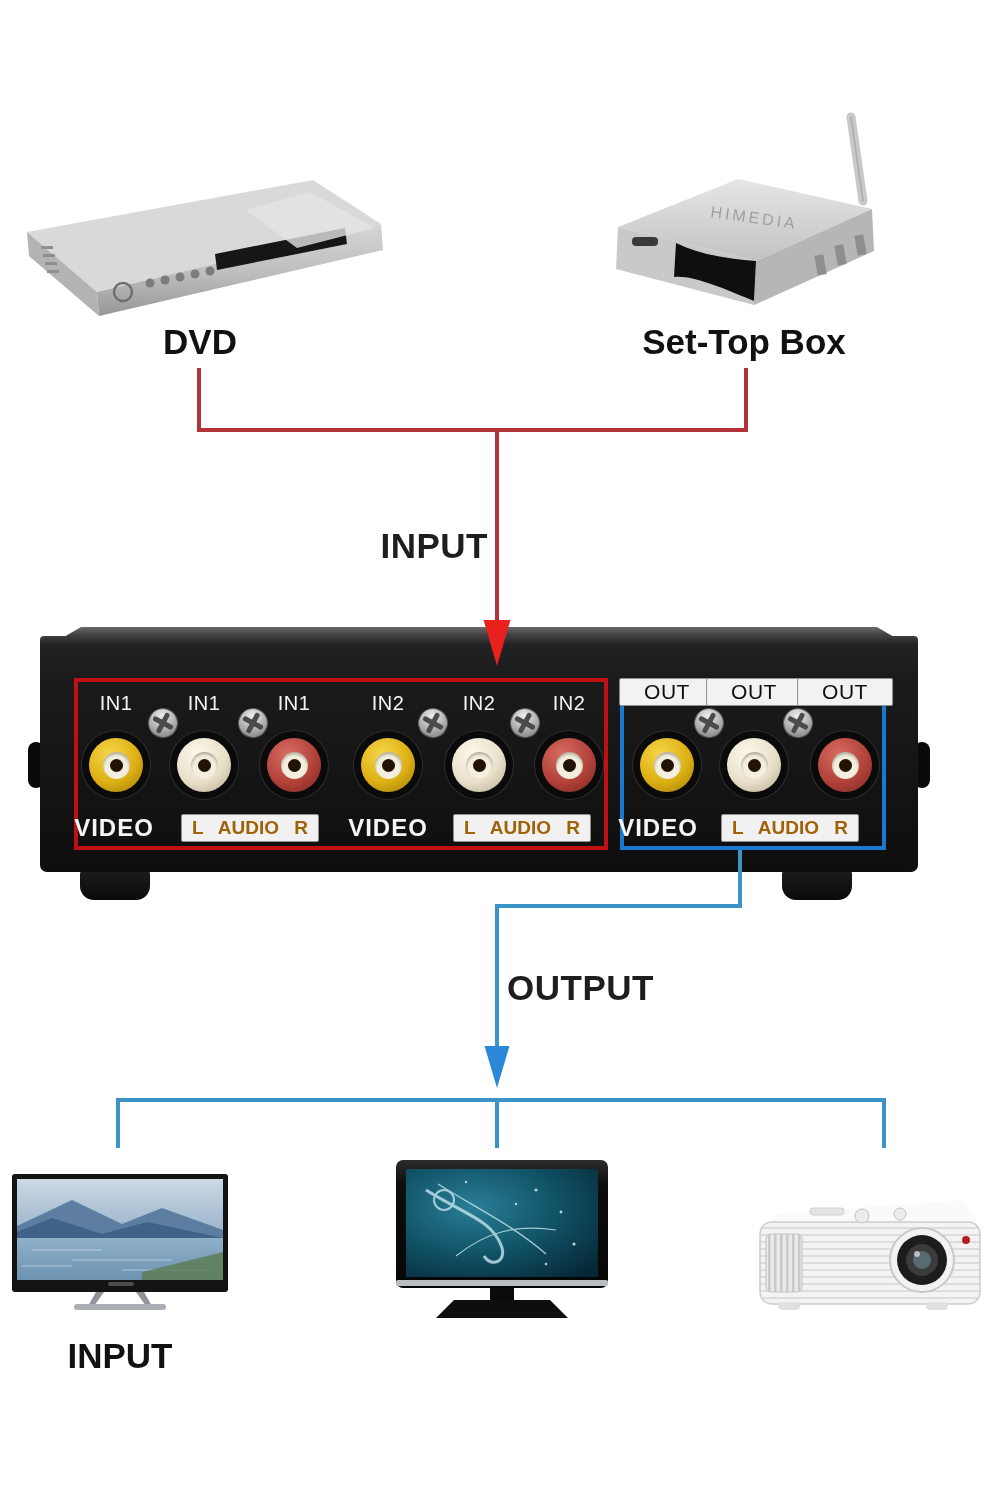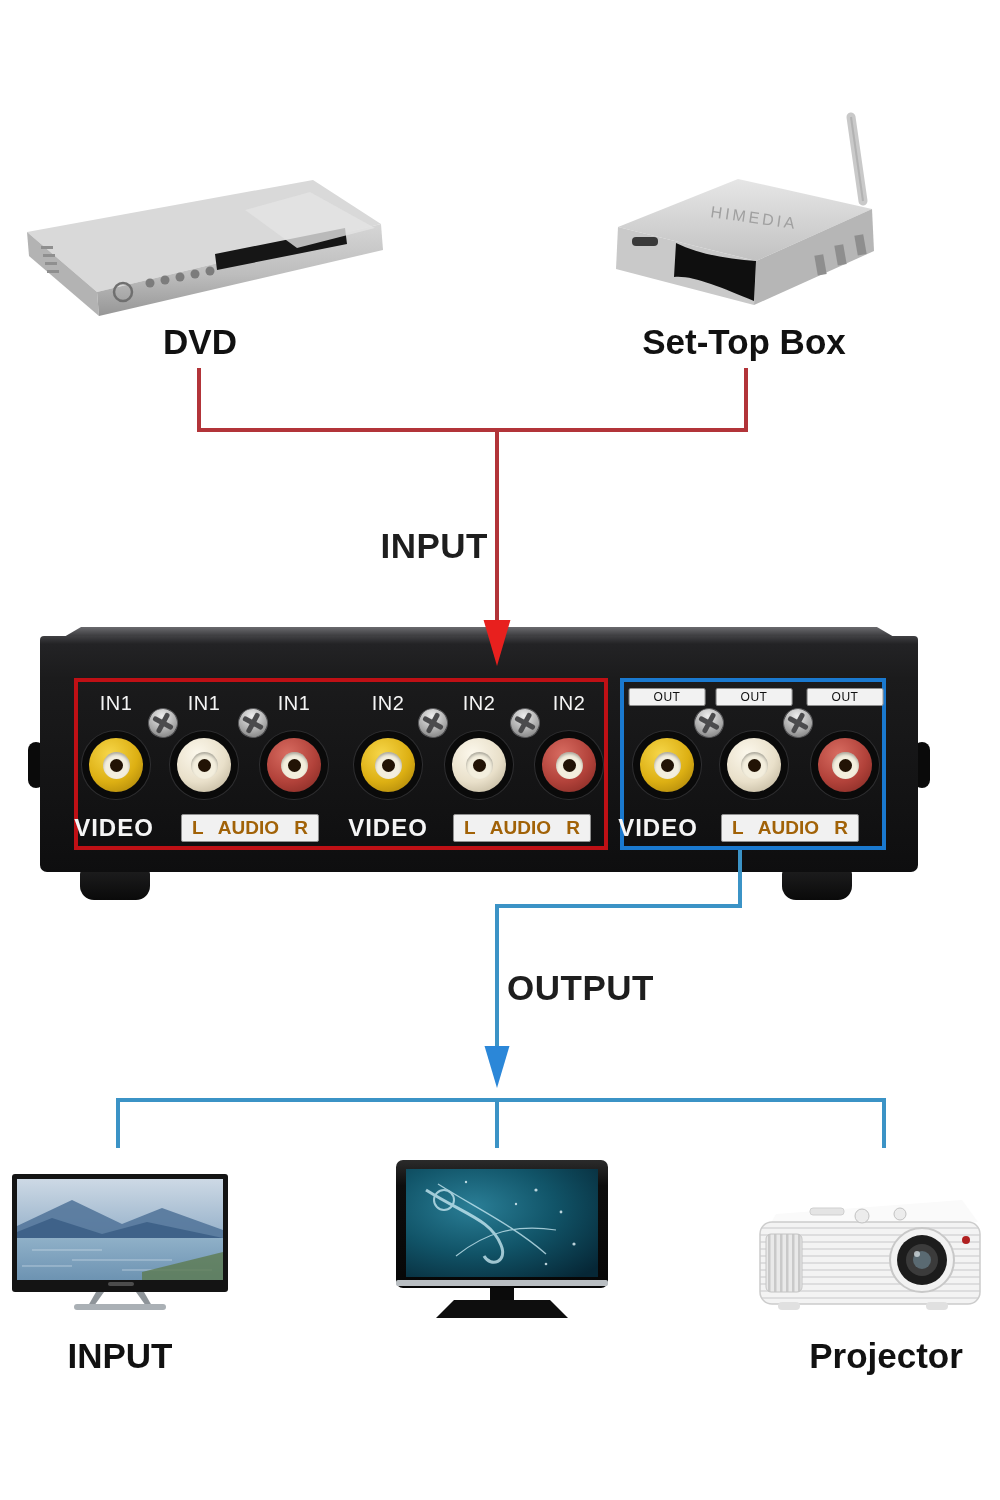--- a/index.html
+++ b/index.html
@@ -28,21 +28,21 @@
   .side-knob{position:absolute;width:16px;height:46px;background:#0a0a0a;border-radius:8px;z-index:1;}
 
   .zone{position:absolute;top:42px;height:172px;border-style:solid;border-width:4px;box-sizing:border-box;}
   .zone.red{left:34px;width:534px;border-color:var(--rect-red);}
   .zone.blue{left:580px;width:266px;border-color:var(--rect-blue);}
 
   .jack-col{position:absolute;top:0;width:90px;height:236px;transform:translateX(-50%);}
   .port-label{position:absolute;top:56px;left:50%;transform:translateX(-50%);
               color:#f4f4f4;font-size:20px;font-weight:400;letter-spacing:.5px;white-space:nowrap;}
   .port-label.tag{color:#101010;background:#f2f2f2;border:1px solid #8f8f8f;border-radius:2px;
-                  font-size:12px;padding:1px 24px;top:52px;}
+                  font-size:21px;padding:1px 24px;top:42px;}
   .jack{position:absolute;top:102px;left:50%;transform:translateX(-50%);
         width:54px;height:54px;border-radius:50%;
         box-shadow:0 0 0 7px #0a0a0a,0 0 0 8px #2e2e30;
         display:flex;align-items:center;justify-content:center;}
   .jack.yellow{background:radial-gradient(circle at 38% 30%,#f6d649,var(--jack-yellow) 55%,#a07a08);}
   .jack.white{background:radial-gradient(circle at 38% 30%,#fcf8ec,var(--jack-white) 55%,#b4a98f);}
   .jack.red{background:radial-gradient(circle at 38% 30%,#d86c61,var(--jack-red) 55%,#7c2620);}
   .jack-ring{width:27px;height:27px;border-radius:50%;background:#f3eedd;
              box-shadow:inset 0 2px 3px rgba(0,0,0,.3);
              display:flex;align-items:center;justify-content:center;}
@@ -331,15 +331,14 @@
       <circle cx="172" cy="72" r="16" fill="#3b3b3b"></circle>
       <circle cx="172" cy="72" r="9" fill="#5a6a72"></circle>
       <circle cx="167" cy="66" r="3" fill="#cfd8dc" opacity=".8"></circle>
     </g>
     <circle cx="216" cy="52" r="4" fill="#b02020"></circle>
     <g fill="#e0e0e0">
       <rect x="28" y="114" width="22" height="8" rx="4"></rect>
         <rect x="176" y="114" width="22" height="8" rx="4"></rect>
     </g>
   </svg>
-  <div class="dev-label" style="left:786px;top:1336px;width:200px">Projector</div>
 
 </div>
 
 </body></html>

